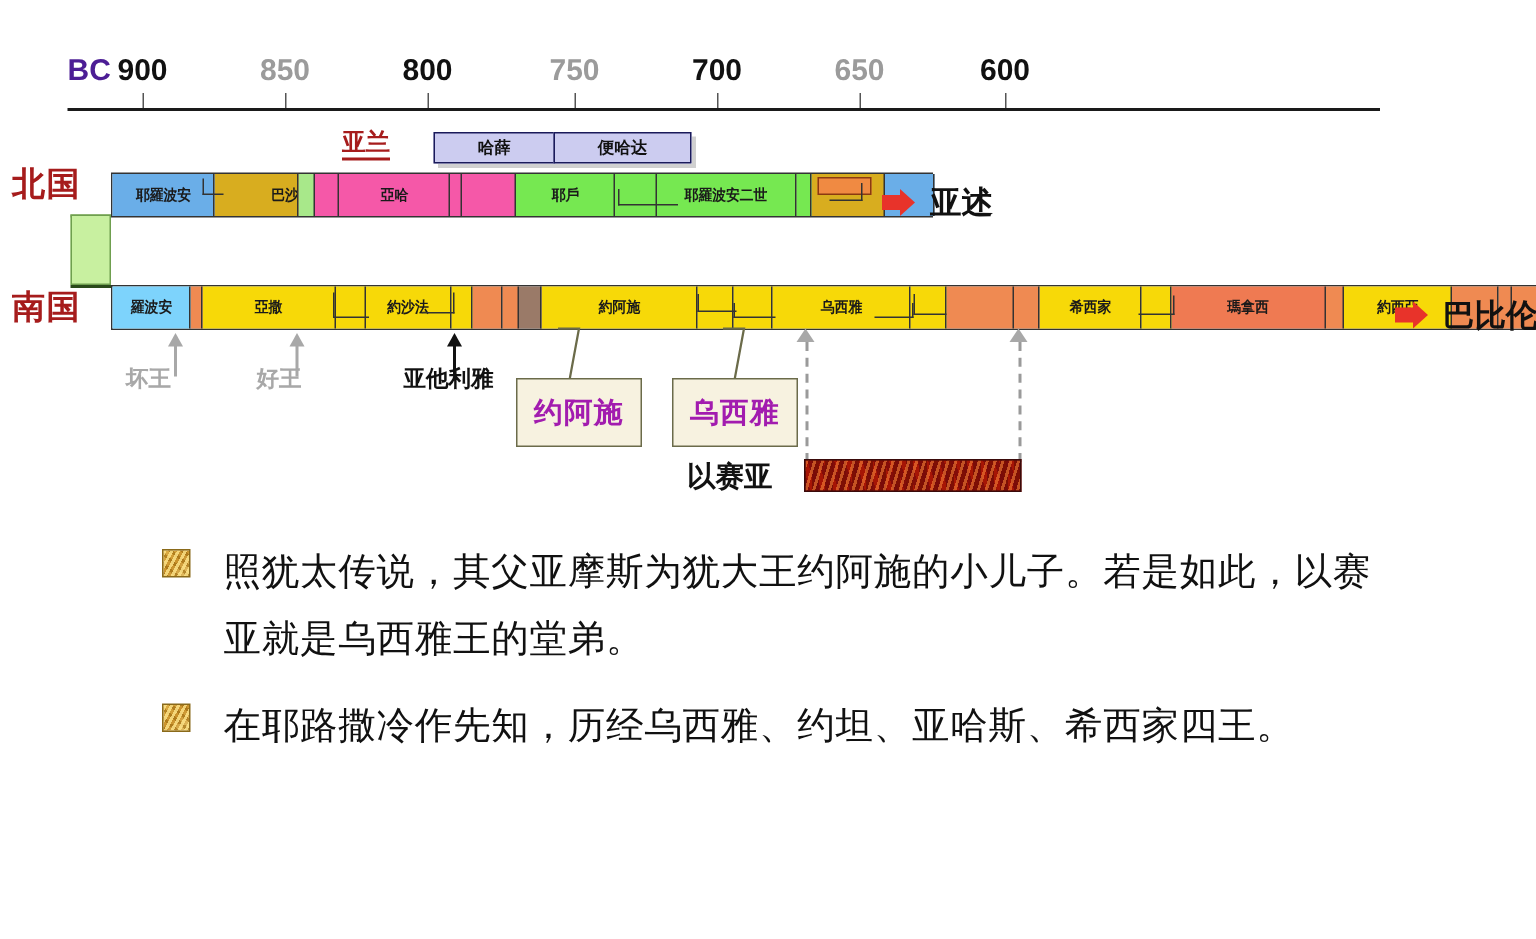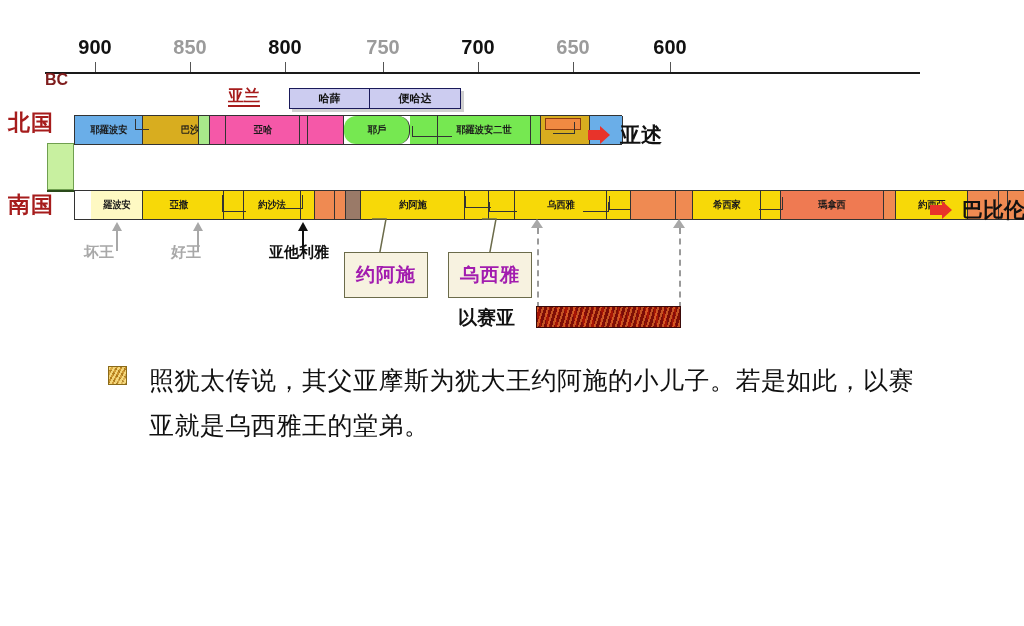--- a/index.html
+++ b/index.html
@@ -37,23 +37,22 @@
     font-size: 20px;
     font-weight: bold;
     letter-spacing: 0px;
     transform: translateX(-50%);
     white-space: nowrap;
   }
   .axis-label.dark { color: #111111; }
   .axis-label.light { color: #9b9b9b; }
   .axis-label.bc {
     transform: none;
-    font-size: 16px;
-    color: #7f1d1d;
-    margin-top: 35px;
+    font-size: 20px;
+    color: #4c1d95;
   }
 
   
   .side-label {
     position: absolute;
     font-size: 22px;
     font-weight: bold;
     color: #a61c1c;
     letter-spacing: 1px;
     white-space: nowrap;
@@ -343,21 +342,21 @@
 </div>
 
 <div class="bar" id="north-bar" style="left:74px; top:115px; width:548px; height:30px;">
     <div class="seg no-label" style="left: 515px; width: 33px; background: rgb(106, 174, 232);"></div>
     <div class="seg no-label" style="left: 466px; width: 49px; background: rgb(216, 173, 31);"></div>
     <div class="seg no-label" style="left: 456px; width: 10px; background: rgb(118, 232, 81);"></div>
     <div class="seg" style="left: 363px; width: 93px; background: rgb(118, 232, 81);">
       <span>耶羅波安二世</span>
     </div>
     <div class="seg no-label" style="left: 335px; width: 28px; background: rgb(118, 232, 81);"></div>
-    <div class="seg" style="left: 269px; width: 66px; background: rgb(118, 232, 81); border-radius: 12px;">
+    <div class="seg" style="left: 269px; width: 66px; background: rgb(118, 232, 81);">
       <span>耶戶</span>
     </div>
     <div class="seg no-label" style="left: 233px; width: 36px; background: rgb(245, 88, 168);"></div>
     <div class="seg no-label" style="left: 225px; width: 8px; background: rgb(245, 88, 168);"></div>
     <div class="seg" style="left: 151px; width: 74px; background: rgb(245, 88, 168);">
       <span>亞哈</span>
     </div>
     <div class="seg no-label" style="left: 135px; width: 16px; background: rgb(245, 88, 168);"></div>
     <div class="seg no-label" style="left: 124px; width: 11px; background: rgb(168, 232, 138);"></div>
     <div class="seg" style="left: 68px; width: 56px; background: rgb(216, 173, 31); padding-left: 38px;">
@@ -414,21 +413,21 @@
     <div class="seg no-label" style="left: 240px; width: 20px; background: rgb(239, 138, 82);"></div>
     <div class="seg no-label" style="left: 226px; width: 14px; background: rgb(247, 217, 8);"></div>
     <div class="seg" style="left: 169px; width: 57px; background: rgb(247, 217, 8);">
       <span>約沙法</span>
     </div>
     <div class="seg no-label" style="left: 149px; width: 20px; background: rgb(247, 217, 8);"></div>
     <div class="seg" style="left: 60px; width: 89px; background: rgb(247, 217, 8);">
       <span>亞撒</span>
     </div>
     <div class="seg no-label" style="left: 52px; width: 8px; background: rgb(239, 138, 82);"></div>
-    <div class="seg" style="left: 16px; width: 52px; background: #fef9c3;">
+    <div class="seg" style="left: 0px; width: 52px; background: #7dd3fc;">
       <span>羅波安</span>
     </div>
 
   <div class="coreg" style="left:147px; top:4px; width:24px; height:17px;"></div>
   <div class="coreg-r" style="left:206px; top:4px; width:22px; height:14px;"></div>
   <div class="coreg" style="left:390px; top:5px; width:26px; height:12px;"></div>
   <div class="coreg" style="left:414px; top:11px; width:28px; height:10px;"></div>
   <div class="coreg-r" style="left:508px; top:11px; width:26px; height:10px;"></div>
   <div class="coreg" style="left:534px; top:5px; width:22px; height:14px;"></div>
   <div class="coreg-r" style="left:684px; top:6px; width:24px; height:13px;"></div>
@@ -476,13 +475,17 @@
 <div class="dash-up" style="left:673px; top:219px;"></div>
 
 <div class="isaiah-label" style="left:458px; top:305px;">以赛亚</div>
 <div class="isaiah-bar" id="isaiah-bar" style="left: 536px; top: 306px; width: 145px; height: 22px;"></div>
 
 <div class="bullets" id="bullet-list">
     <div class="bullet-row">
       <div class="bullet-mark"></div>
       <div class="bullet-text">照犹太传说，其父亚摩斯为犹大王约阿施的小儿子。若是如此，以赛亚就是乌西雅王的堂弟。</div>
     </div>
+    <div class="bullet-row">
+      <div class="bullet-mark"></div>
+      <div class="bullet-text">在耶路撒冷作先知，历经乌西雅、约坦、亚哈斯、希西家四王。</div>
+    </div>
   </div>
 
 </body></html>

